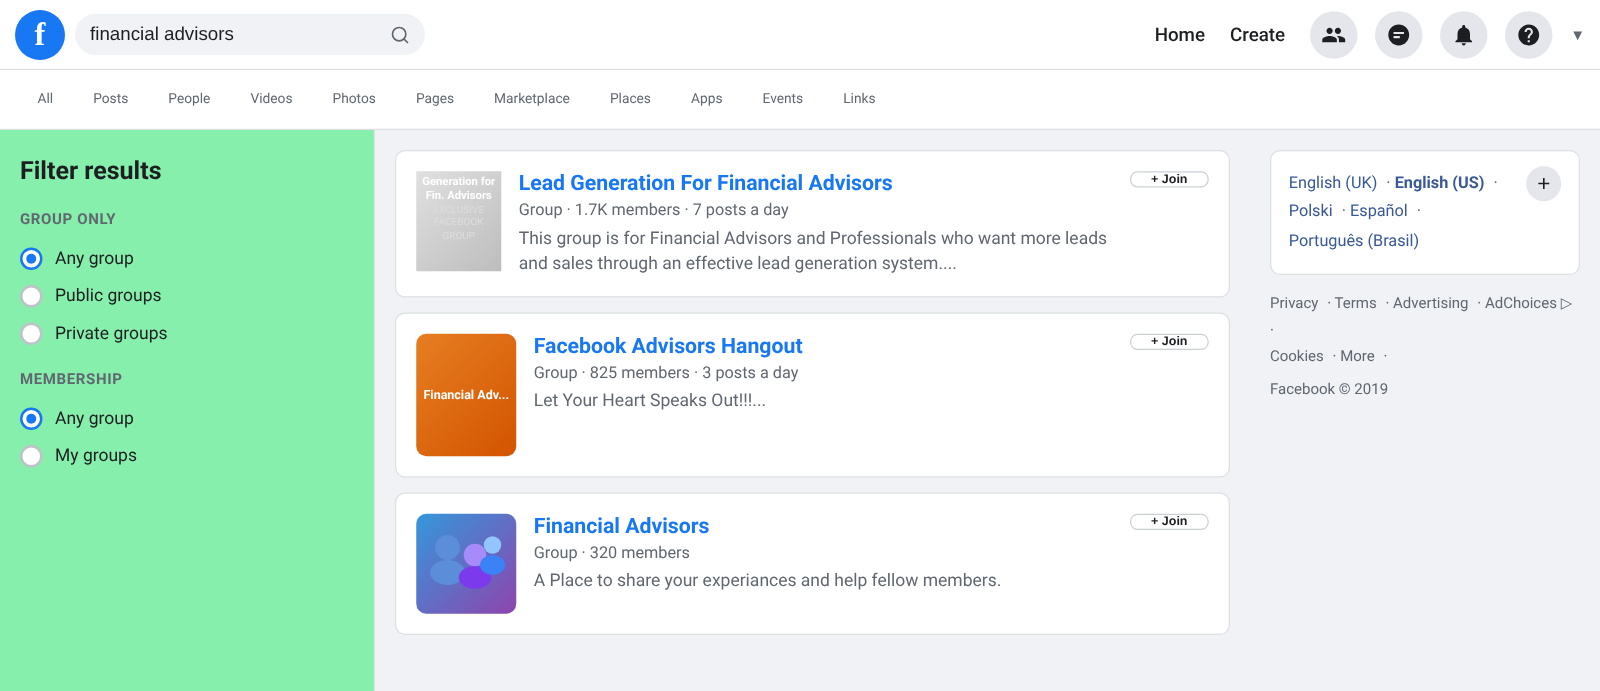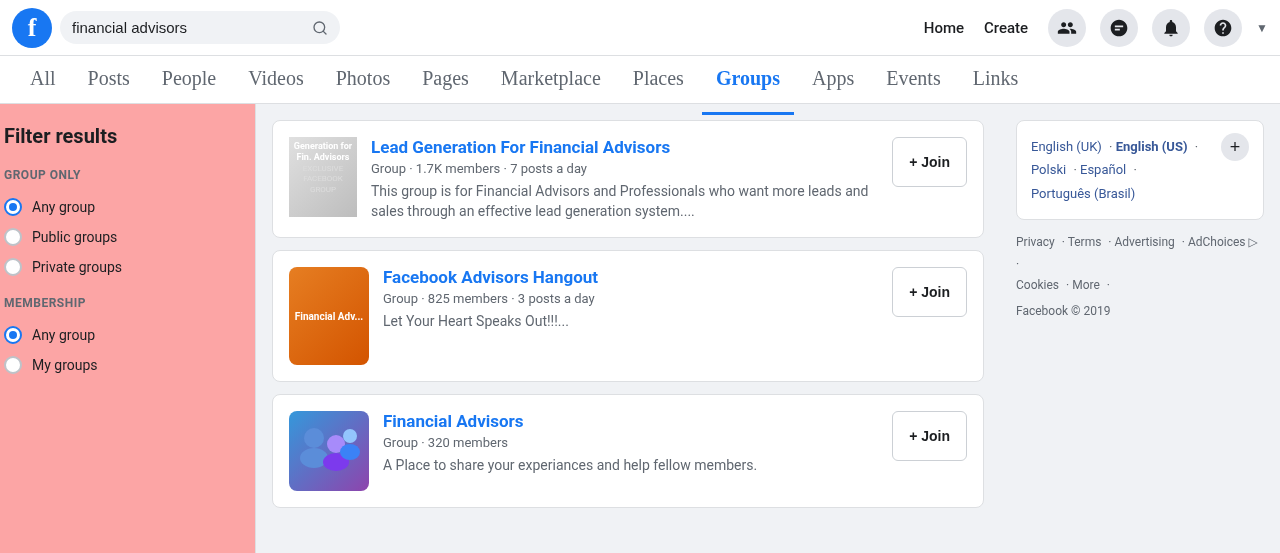--- a/index.html
+++ b/index.html
@@ -13,46 +13,46 @@
     .search-box input { background: transparent; border: none; outline: none; font-size: 15px; color: #1c1e21; width: 100%; }
     .search-icon-btn { background: none; border: none; cursor: pointer; color: #606770; display: flex; align-items: center; }
     .nav-right { margin-left: auto; display: flex; align-items: center; gap: 20px; }
     .nav-link { color: #1c1e21; text-decoration: none; font-size: 15px; font-weight: 500; }
     .nav-icons { display: flex; align-items: center; gap: 14px; }
     .nav-icon-circle { width: 38px; height: 38px; background: #e4e6eb; border-radius: 50%; display: flex; align-items: center; justify-content: center; cursor: pointer; color: #1c1e21; font-size: 18px; }
     .dropdown-arrow { font-size: 12px; color: #606770; cursor: pointer; }
 
     
     .filter-tabs { background: #fff; border-bottom: 1px solid #dddfe2; display: flex; align-items: center; padding: 0 16px; height: 48px; gap: 4px; }
-    .tab-item { padding: 22px 14px; font-size: 20px; color: #606770; cursor: pointer; text-decoration: none; white-space: nowrap; border-bottom: 3px solid transparent; font-family: Liberation Serif, serif; }
+    .tab-item { padding: 22px 14px; font-size: 11px; color: #606770; cursor: pointer; text-decoration: none; white-space: nowrap; border-bottom: 3px solid transparent; }
     .tab-item.active { color: #1877f2; font-weight: 700; border-bottom: 3px solid #1877f2; }
 
     
     .main-content { display: flex; max-width: 1280px; margin: 0; }
 
     
-    .sidebar { width: 256px; flex-shrink: 0; background: #fca5a5; border-right: 1px solid #dddfe2; padding: 20px 4px; min-height: calc(100vh - 104px); }
+    .sidebar { width: 300px; flex-shrink: 0; background: #86efac; border-right: 1px solid #dddfe2; padding: 20px 16px; min-height: calc(100vh - 104px); }
     .sidebar-title { font-size: 20px; font-weight: 700; color: #1c1e21; margin-bottom: 20px; }
     .filter-section-label { font-size: 12px; font-weight: 700; color: #606770; letter-spacing: 0.5px; margin-bottom: 10px; margin-top: 14px; }
     .radio-option { display: flex; align-items: center; gap: 10px; padding: 6px 0; cursor: pointer; font-size: 14px; color: #1c1e21; }
     .radio-btn { width: 18px; height: 18px; border-radius: 50%; border: 2px solid #bec3c9; background: #fff; flex-shrink: 0; display: flex; align-items: center; justify-content: center; }
     .radio-btn.selected { border-color: #1877f2; }
     .radio-btn.selected::after { content: ''; width: 8px; height: 8px; background: #1877f2; border-radius: 50%; display: block; }
 
     
     .results-area { flex: 1; padding: 16px; display: flex; flex-direction: column; gap: 12px; }
 
     
     .group-card { background: #fff; border-radius: 8px; border: 1px solid #dddfe2; padding: 16px; display: flex; align-items: flex-start; gap: 14px; }
     .group-avatar { width: 80px; height: 80px; border-radius: 8px; flex-shrink: 0; overflow: hidden; display: flex; align-items: center; justify-content: center; }
     .group-info { flex: 1; }
     .group-name { font-size: 17px; font-weight: 700; color: #1877f2; margin-bottom: 4px; cursor: pointer; }
     .group-meta { font-size: 13px; color: #606770; margin-bottom: 6px; }
     .group-desc { font-size: 14px; color: #606770; line-height: 1.4; }
-    .join-btn { flex-shrink: 0; background: #fff; border: 1px solid #ccd0d5; color: #1c1e21; font-size: 14px; font-weight: 600; padding: 16px 16px; border-radius: 6px; cursor: pointer; white-space: nowrap; display: flex; align-items: center; gap: 4px; }
+    .join-btn { flex-shrink: 0; background: #fff; border: 1px solid #ccd0d5; color: #1c1e21; font-size: 10px; font-weight: 600; padding: 0 16px; border-radius: 6px; cursor: pointer; white-space: nowrap; display: flex; align-items: center; gap: 4px; }
 
     
     .right-panel { width: 280px; flex-shrink: 0; padding: 16px; }
     .lang-box { background: #fff; border-radius: 8px; border: 1px solid #dddfe2; padding: 14px; margin-bottom: 12px; }
     .lang-links { font-size: 13px; color: #385898; line-height: 1.8; }
     .lang-links a { color: #385898; text-decoration: none; margin-right: 4px; }
     .lang-sep { color: #606770; }
     .add-lang-btn { width: 28px; height: 28px; background: #e4e6eb; border: none; border-radius: 50%; cursor: pointer; font-size: 18px; color: #1c1e21; display: flex; align-items: center; justify-content: center; float: right; margin-top: -2px; }
     .footer-links { font-size: 12px; color: #606770; line-height: 1.8; }
     .footer-links a { color: #606770; text-decoration: none; margin-right: 4px; }
@@ -111,21 +111,20 @@
 
 <div class="filter-tabs">
   <a class="tab-item" href="#">All</a>
   <a class="tab-item" href="#">Posts</a>
   <a class="tab-item" href="#">People</a>
   <a class="tab-item" href="#">Videos</a>
   <a class="tab-item" href="#">Photos</a>
   <a class="tab-item" href="#">Pages</a>
   <a class="tab-item" href="#">Marketplace</a>
   <a class="tab-item" href="#">Places</a>
-  <a class="tab-item active" href="#">Groups</a>
   <a class="tab-item" href="#">Apps</a>
   <a class="tab-item" href="#">Events</a>
   <a class="tab-item" href="#">Links</a>
 </div>
 
 <div class="main-content">
 
   <aside class="sidebar">
     <div class="sidebar-title">Filter results</div>
 

